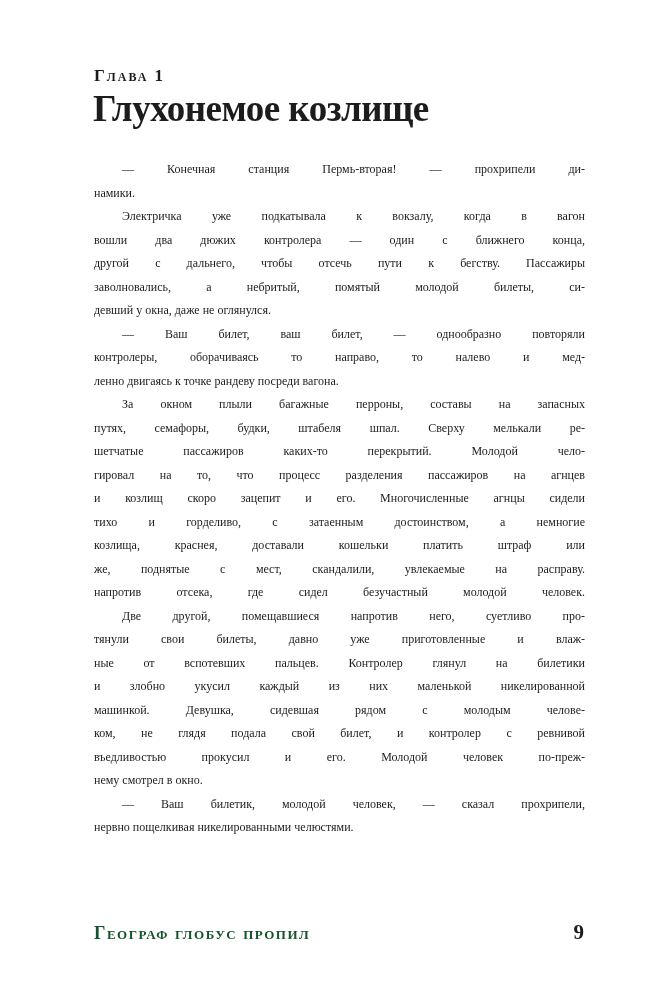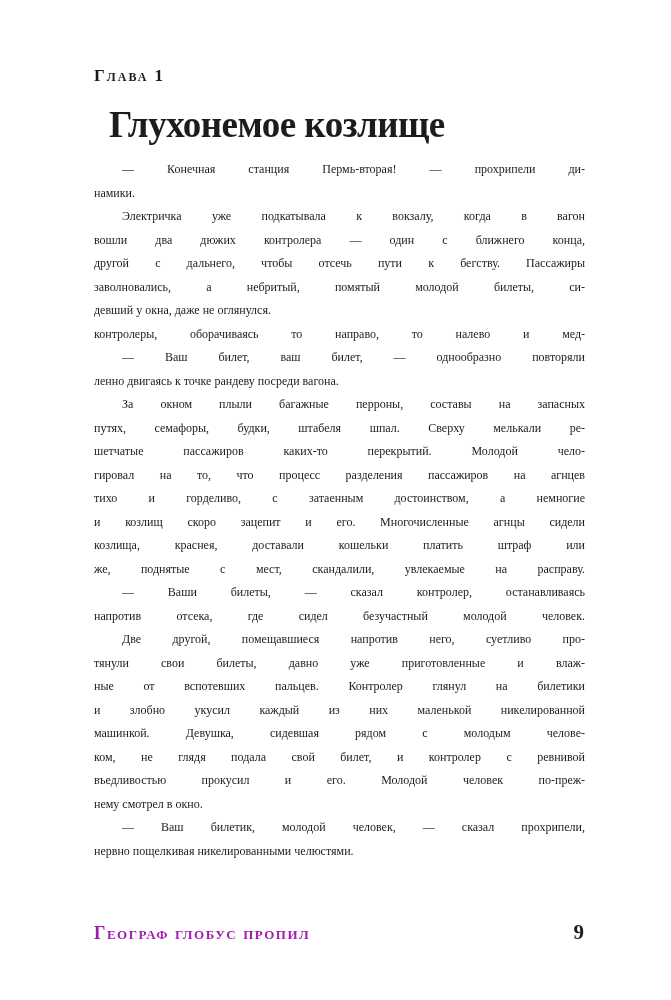--- a/index.html
+++ b/index.html
@@ -23,21 +23,21 @@
     font-size: 17px;
     line-height: 24px;
     font-weight: 600;
     font-variant: small-caps;
     letter-spacing: 2px;
   }
   .chapter-title {
     position: absolute;
     left: 93px;
     top: 88px;
-    margin: 16px;
+    margin: 0;
     font-size: 37px;
     line-height: 42px;
     font-weight: 700;
     letter-spacing: -0.5px;
   }
   .body-text {
     position: absolute;
     left: 94px;
     top: 158px;
     width: 491px;
@@ -54,21 +54,21 @@
   .line.last.fill { text-align-last: justify; }
   .running-title {
     position: absolute;
     left: 94px;
     top: 923px;
     font-size: 18px;
     line-height: 20px;
     font-weight: 600;
     font-variant: small-caps;
     letter-spacing: 1.5px;
-    color: #a21caf;
+    color: #14532d;
   }
   .page-number {
     position: absolute;
     right: 87px;
     top: 920px;
     font-size: 21px;
     line-height: 24px;
     font-weight: 700;
     text-align: right;
   }
@@ -88,36 +88,35 @@
         <div class="line last">намики.</div>
       </div>
       <div class="para">
         <div class="line first">Электричка уже подкатывала к вокзалу, когда в вагон</div>
         <div class="line">вошли два дюжих контролера — один с ближнего конца,</div>
         <div class="line">другой с дальнего, чтобы отсечь пути к бегству. Пассажиры</div>
         <div class="line">заволновались, а небритый, помятый молодой билеты, си-</div>
         <div class="line last">девший у окна, даже не оглянулся.</div>
       </div>
       <div class="para">
+        <div class="line first">— Ваш билет, ваш билет, — однообразно повторяли</div>
         <div class="line">контролеры, оборачиваясь то направо, то налево и мед-</div>
-        <div class="line first">— Ваш билет, ваш билет, — однообразно повторяли</div>
         <div class="line last">ленно двигаясь к точке рандеву посреди вагона.</div>
       </div>
       <div class="para">
         <div class="line first">За окном плыли багажные перроны, составы на запасных</div>
         <div class="line">путях, семафоры, будки, штабеля шпал. Сверху мелькали ре-</div>
         <div class="line">шетчатые пассажиров каких-то перекрытий. Молодой чело-</div>
         <div class="line">гировал на то, что процесс разделения пассажиров на агнцев</div>
+        <div class="line">и козлищ скоро зацепит и его. Многочисленные агнцы сидели</div>
         <div class="line">тихо и горделиво, с затаенным достоинством, а немногие</div>
-        <div class="line">и козлищ скоро зацепит и его. Многочисленные агнцы сидели</div>
         <div class="line">козлища, краснея, доставали кошельки платить штраф или</div>
         <div class="line last fill">же, поднятые с мест, скандалили, увлекаемые на расправу.</div>
       </div>
       <div class="para">
-        <div class="line first">— Ваши билеты, — сказал контролер, останавливаясь</div>
         <div class="line last fill">напротив отсека, где сидел безучастный молодой человек.</div>
       </div>
       <div class="para">
         <div class="line first">Две другой, помещавшиеся напротив него, суетливо про-</div>
         <div class="line">тянули свои билеты, давно уже приготовленные и влаж-</div>
         <div class="line">ные от вспотевших пальцев. Контролер глянул на билетики</div>
         <div class="line">и злобно укусил каждый из них маленькой никелированной</div>
         <div class="line">машинкой. Девушка, сидевшая рядом с молодым челове-</div>
         <div class="line">ком, не глядя подала свой билет, и контролер с ревнивой</div>
         <div class="line">въедливостью прокусил и его. Молодой человек по-преж-</div>

